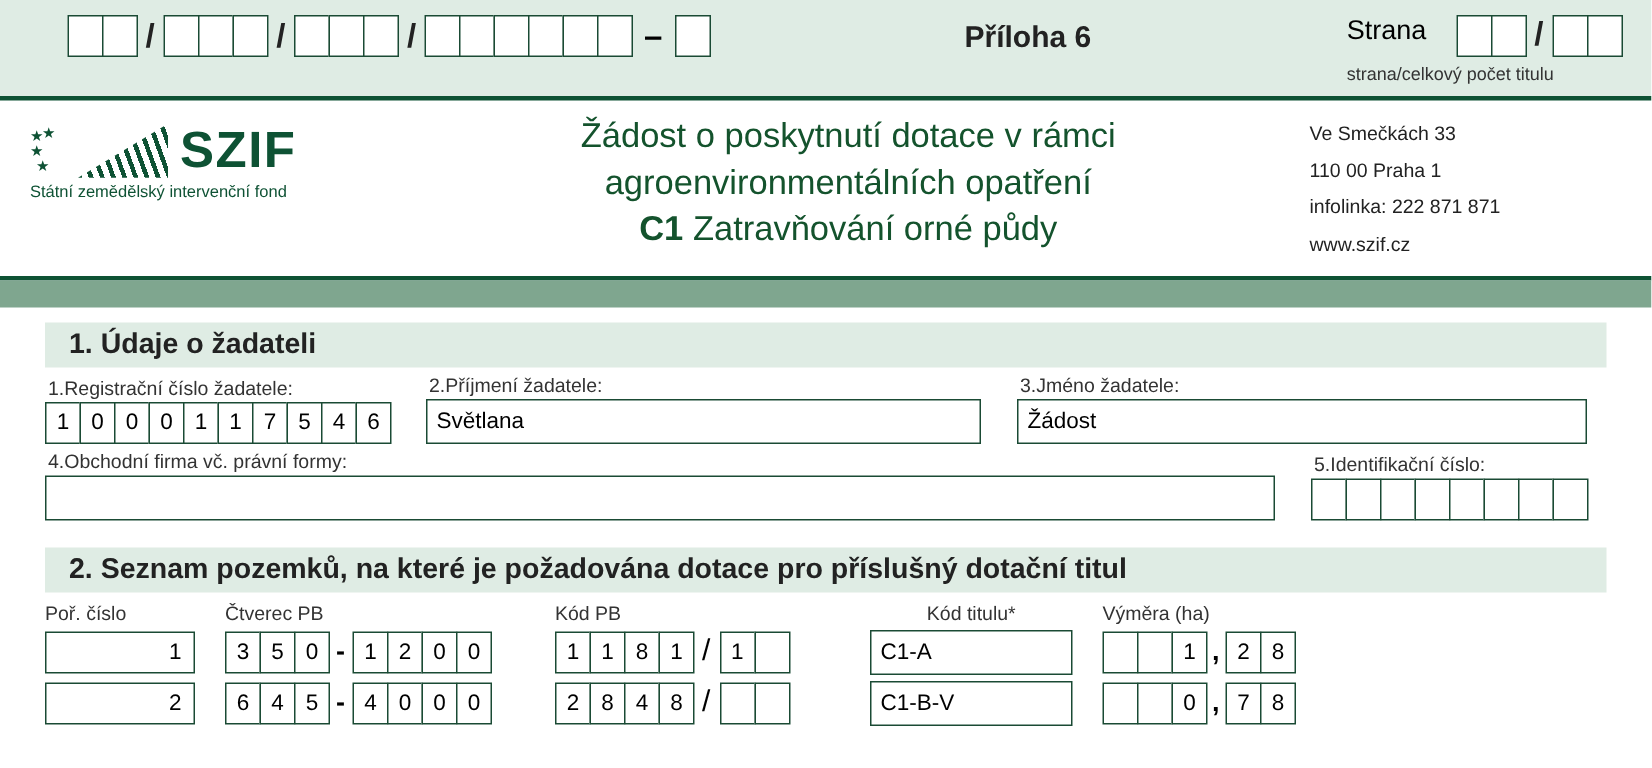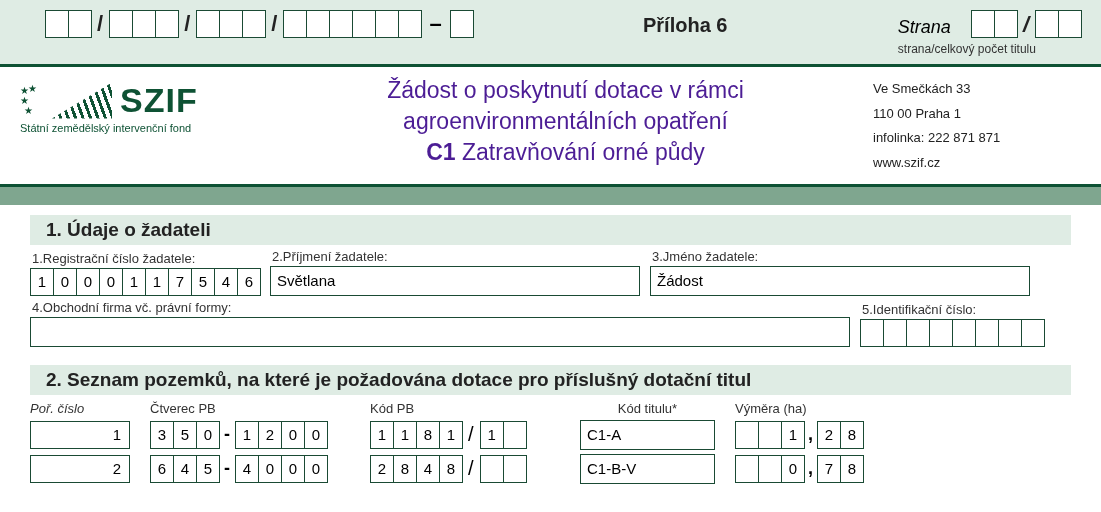--- a/index.html
+++ b/index.html
@@ -24,66 +24,66 @@
     margin-right: -1px;
     display: inline-flex;
     align-items: center; justify-content: center;
     font-size: 15px;
   }
   .sep { font-size: 22px; font-weight: bold; padding: 0 6px; color: #222; }
   .dash { font-size: 22px; font-weight: bold; padding: 0 8px; }
   .caption { font-size: 12px; color: #333; margin-top: 4px; }
   .priloha { flex: 1; text-align: center; font-size: 20px; font-weight: bold; color: #222; padding-top: 4px; }
   .strana-block { display: flex; flex-direction: column; align-items: flex-start; }
-  .strana-row { display: flex; align-items: flex-end; font-style: italic; }
+  .strana-row { display: flex; align-items: flex-start; }
   .strana-label { font-size: 18px; margin-right: 20px; }
   .green-line { height: 3px; background: #0e5234; }
 
   .header-row { display: flex; padding: 8px 20px 8px 20px; align-items: flex-start; }
   .logo-block { width: 250px; padding-top: 6px; }
   .logo-inner { display: flex; align-items: center; gap: 8px; }
   .logo-lines {
     width: 60px; height: 36px;
     background: repeating-linear-gradient(70deg, #0e5234 0 3px, transparent 3px 7px);
     clip-path: polygon(0 100%, 100% 0, 100% 100%);
   }
   .logo-text { font-size: 34px; font-weight: bold; color: #0e5234; letter-spacing: 1px; }
   .logo-sub { font-size: 11px; color: #0e5234; margin-top: 2px; }
-  .title-block { flex: 1; text-align: center; font-size: 23px; color: #4c1d95; line-height: 1.35; }
+  .title-block { flex: 1; text-align: center; font-size: 23px; color: #14532d; line-height: 1.35; }
   .title-block .c1 { font-weight: bold; }
   .addr-block { width: 220px; font-size: 13px; color: #222; line-height: 1.9; padding-left: 12px; padding-top: 2px; }
 
   .mid-band { height: 18px; background: #7fa68f; }
 
   .section { padding: 10px 30px 0 30px; }
   .sec-title {
     background: #dfece4;
     font-size: 19px; font-weight: bold;
     padding: 4px 16px;
     color: #222;
   }
-  .row { display: flex; gap: 10px; margin-top: 4px; align-items: flex-end; flex-wrap: wrap; }
+  .row { display: flex; gap: 24px; margin-top: 4px; align-items: flex-end; flex-wrap: wrap; }
   .field-label { font-size: 13px; color: #333; margin-bottom: 2px; margin-left: 2px; }
   .cells-row { display: flex; }
   .text-input {
     height: 28px;
     border: 1px solid #1a4a34;
     padding: 14px 6px;
     font-size: 15px;
     font-family: inherit;
     display: flex; align-items: center;
   }
   .col { display: flex; flex-direction: column; }
   .w370 { width: 370px; }
   .w380 { width: 380px; }
   .w820 { width: 820px; }
   .w135 { width: 135px; }
 
   .table-head { display: flex; gap: 20px; margin-top: 6px; font-size: 13px; color: #333; }
-  .th-por { width: 100px; font-style: italic; }
+  .th-por { width: 100px; }
   .th-ctv { width: 200px; }
   .th-kod { width: 190px; }
   .th-tit { width: 135px; text-align: center; }
   .th-vym { width: 135px; }
   .table-row { display: flex; gap: 20px; margin-top: 4px; align-items: center; }
   .por-box {
     width: 100px; height: 28px;
     border: 1px solid #1a4a34;
     display: flex; align-items: center; justify-content: flex-end;
     padding-right: 8px; font-size: 15px;

